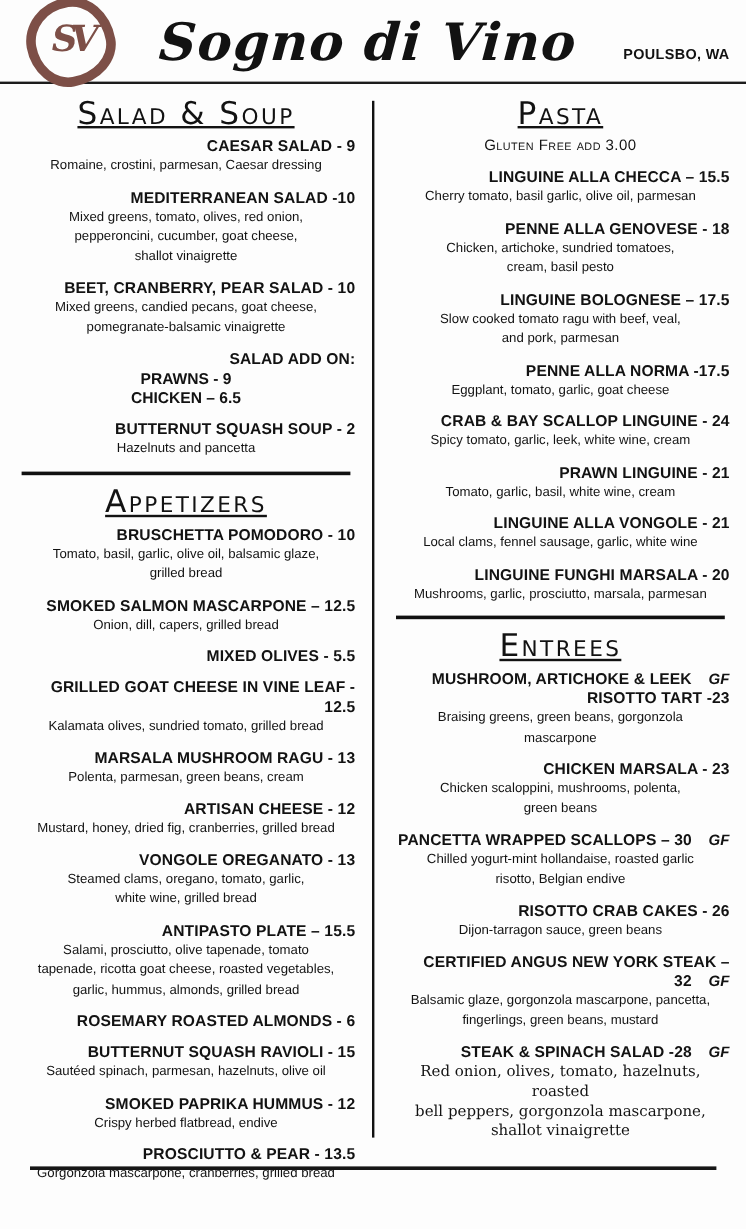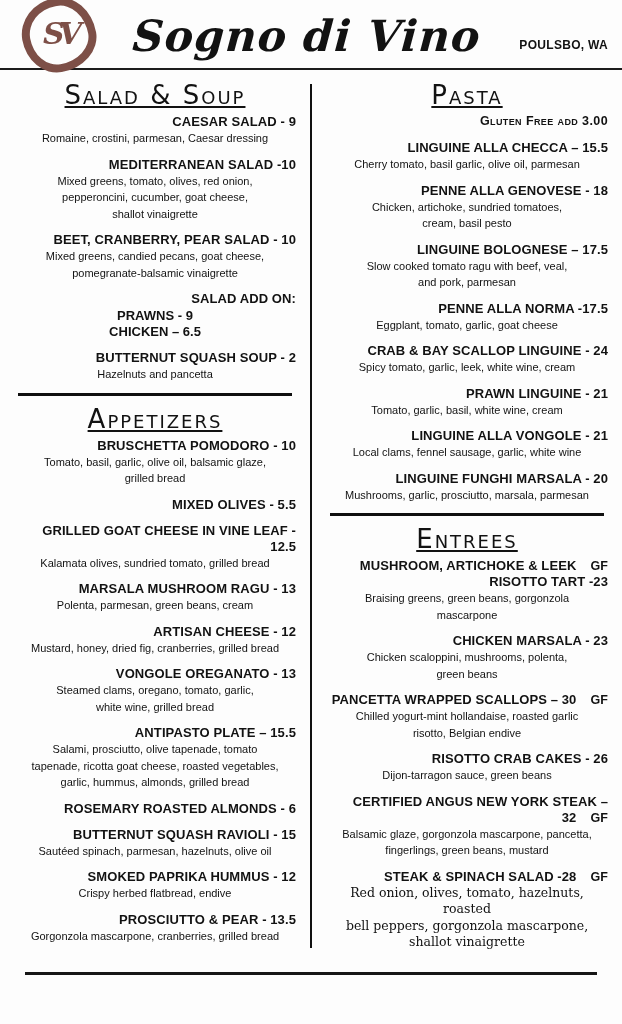--- a/index.html
+++ b/index.html
@@ -53,38 +53,37 @@
   .section-title{
     font-family:"DejaVu Sans",sans-serif;
     font-variant:small-caps;
     font-size:26px;line-height:30px;
     letter-spacing:2px;font-weight:400;
     margin:6px 0 4px 0;
     text-decoration:underline;
   }
   .section-subtitle{
     font-variant:small-caps;
-    font-weight:700;font-size:12.5px;
+    font-weight:400;font-size:12.5px;
     letter-spacing:.4px;
     margin:0 0 12px 0;
-    text-align:right;
   }
   .section-divider{
     height:3px;background:#101010;
     margin:10px 4px 8px 4px;
   }
   
   .item{margin:0 0 10px 0;}
   .item-name{
     font-weight:700;font-size:13px;line-height:16px;
     letter-spacing:.1px;
     text-align:right;
   }
   .gf{
-    font-weight:700;
+    font-weight:700;font-style:italic;
     margin-left:14px;font-size:12.5px;margin-top:44px;
   }
   .desc{
     font-size:11px;line-height:16.5px;
     white-space:pre-line;
   }
   .desc.serif{font-family:"DejaVu Serif",serif;font-size:12.5px;}
   .addons{
     display:flex;justify-content:space-between;
     width:62%;margin:1px auto 0 auto;
@@ -138,20 +137,24 @@
           <div class="desc">Hazelnuts and pancetta</div>
         </div>
         <div class="section-divider"></div>
         <div class="section-title">Appetizers</div>
         <div class="item">
           <div class="item-name"><span>BRUSCHETTA POMODORO - 10</span></div>
           <div class="desc">Tomato, basil, garlic, olive oil, balsamic glaze,
 grilled bread</div>
         </div>
         <div class="item">
+          <div class="item-name"><span>SMOKED SALMON MASCARPONE – 12.5</span></div>
+          <div class="desc">Onion, dill, capers, grilled bread</div>
+        </div>
+        <div class="item">
           <div class="item-name"><span>MIXED OLIVES - 5.5</span></div>
         </div>
         <div class="item">
           <div class="item-name"><span>GRILLED GOAT CHEESE IN VINE LEAF - 12.5</span></div>
           <div class="desc">Kalamata olives, sundried tomato, grilled bread</div>
         </div>
         <div class="item">
           <div class="item-name"><span>MARSALA MUSHROOM RAGU - 13</span></div>
           <div class="desc">Polenta, parmesan, green beans, cream</div>
         </div>

